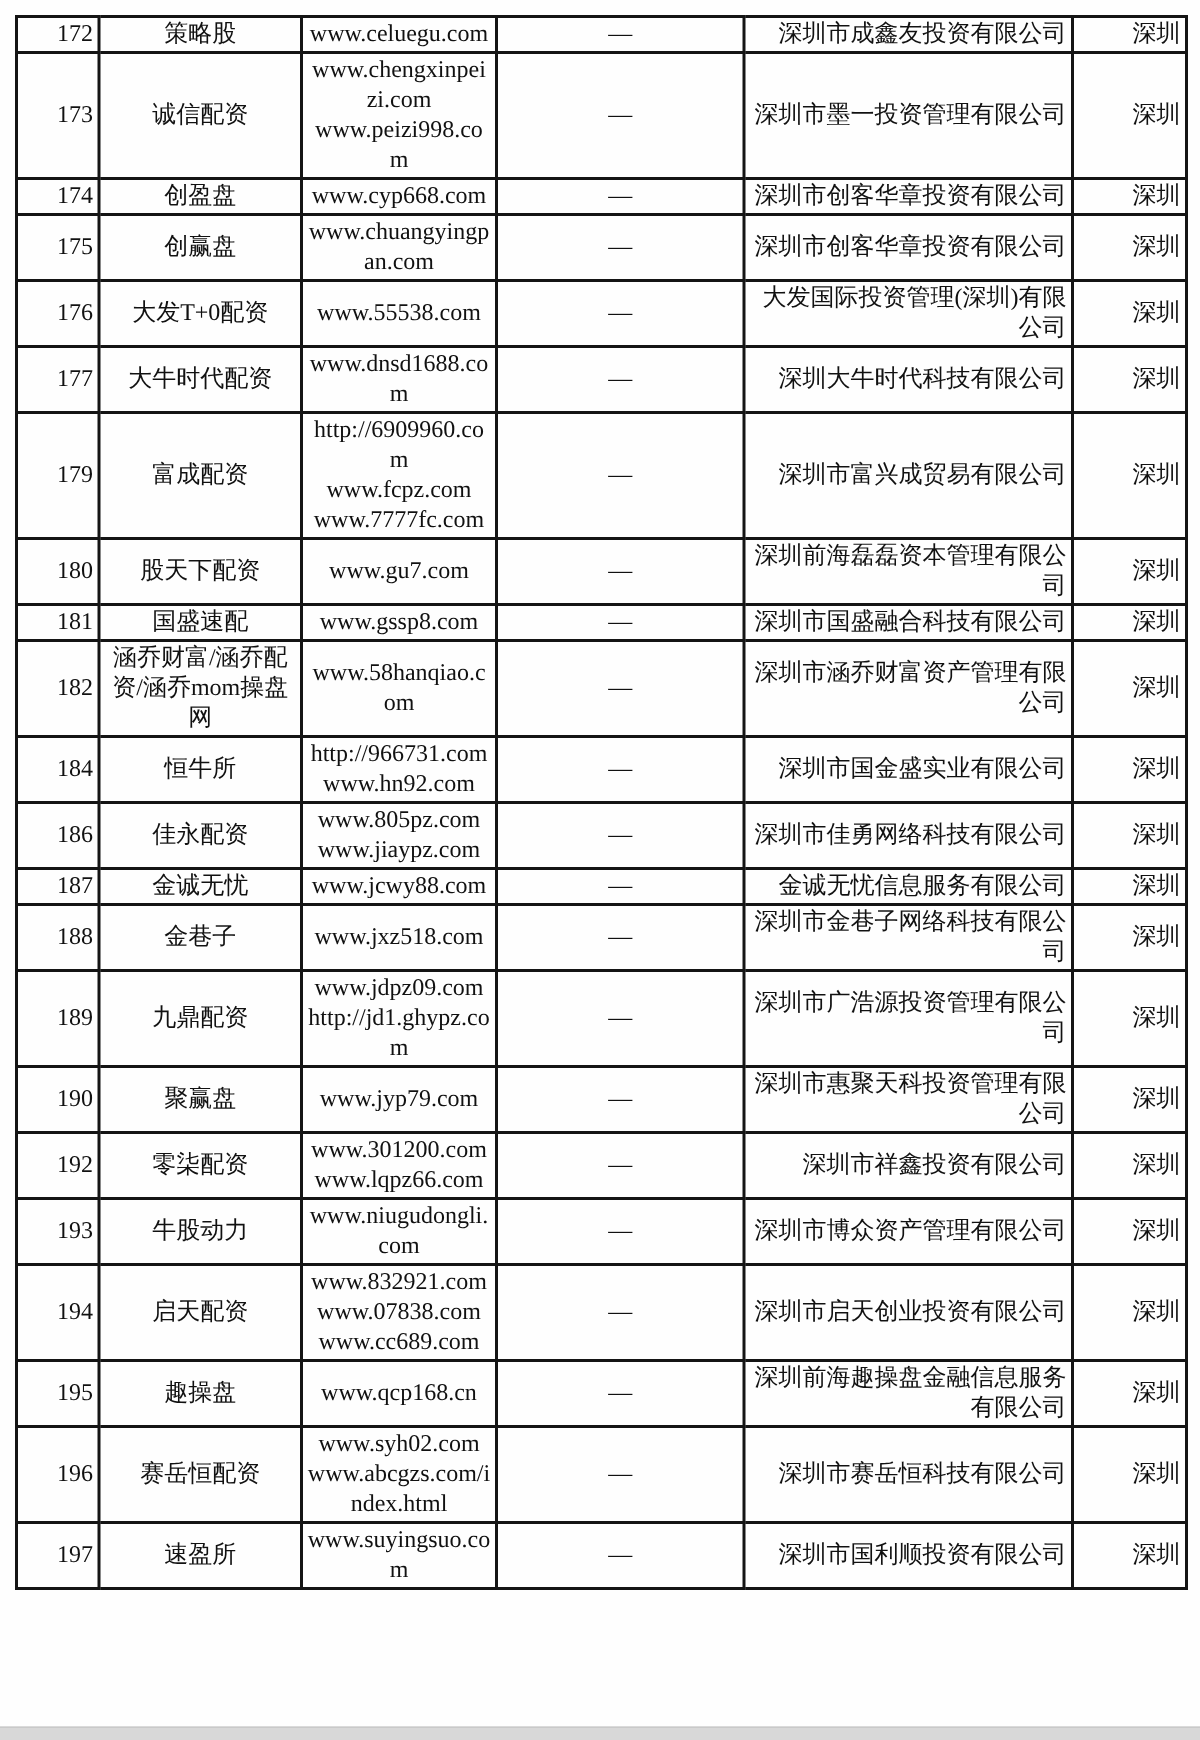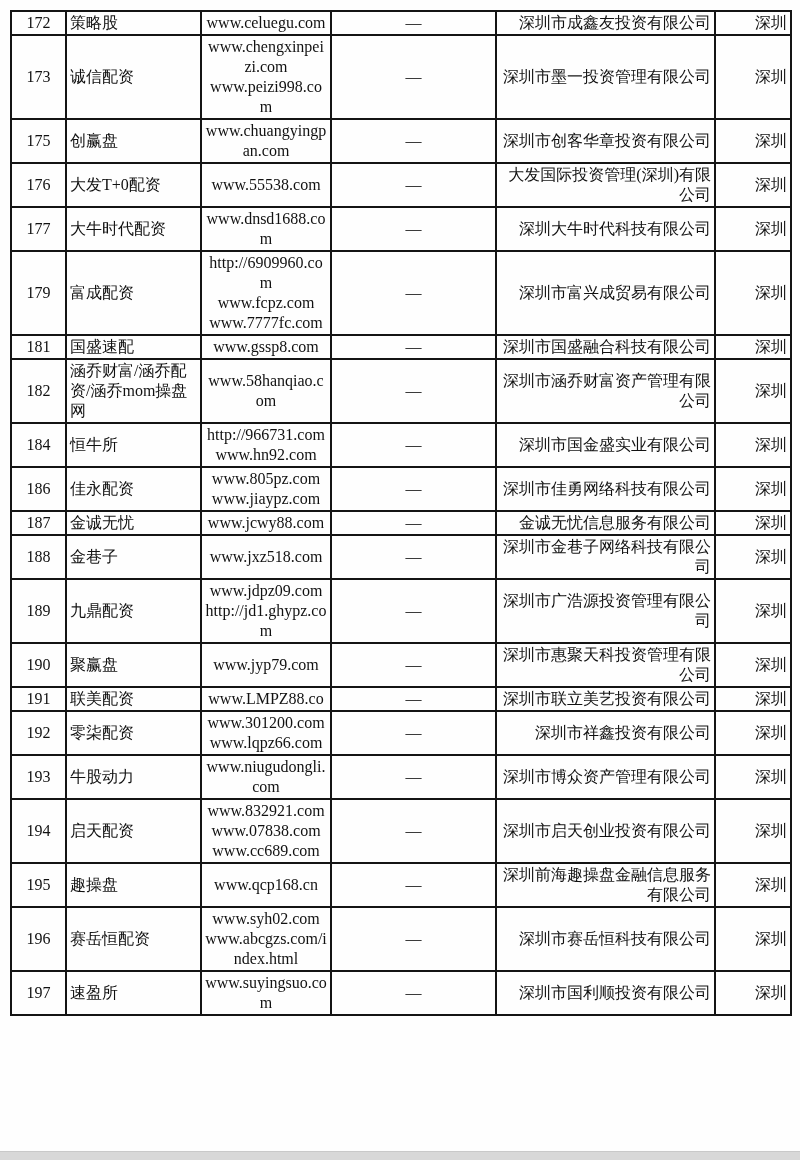--- a/index.html
+++ b/index.html
@@ -25,22 +25,22 @@
     table-layout: fixed;
     font-size: 16px;
     line-height: 20px;
   }
   table.reg-table td {
     border: 2px solid #141414;
     vertical-align: middle;
     padding: 1px 3px;
     overflow: hidden;
   }
-  td.c-num   { text-align: center; }
-  td.c-name  { word-break: break-all; border-radius: 12px; }
+  td.c-num   { text-align: right; }
+  td.c-name  { text-align: center; word-break: break-all; border-radius: 12px; }
   td.c-url   { text-align: center;  word-break: break-all; white-space: pre-line; }
   td.c-note  { text-align: center; }
   td.c-comp  { text-align: right;  word-break: break-all; padding-left: 4px; padding-right: 4px; }
   td.c-city  { text-align: right; }
   .footer-strip {
     position: absolute;
     left: 0;
     bottom: 0;
     width: 800px;
     height: 8px;
@@ -73,20 +73,28 @@
         <tr>
           <td class="c-num">173</td>
           <td class="c-name">诚信配资</td>
           <td class="c-url">www.chengxinpeizi.com
 www.peizi998.com</td>
           <td class="c-note">—</td>
           <td class="c-comp">深圳市墨一投资管理有限公司</td>
           <td class="c-city">深圳</td>
         </tr>
         <tr>
+          <td class="c-num">174</td>
+          <td class="c-name">创盈盘</td>
+          <td class="c-url">www.cyp668.com</td>
+          <td class="c-note">—</td>
+          <td class="c-comp">深圳市创客华章投资有限公司</td>
+          <td class="c-city">深圳</td>
+        </tr>
+        <tr>
           <td class="c-num">175</td>
           <td class="c-name">创赢盘</td>
           <td class="c-url">www.chuangyingpan.com</td>
           <td class="c-note">—</td>
           <td class="c-comp">深圳市创客华章投资有限公司</td>
           <td class="c-city">深圳</td>
         </tr>
         <tr>
           <td class="c-num">176</td>
           <td class="c-name">大发T+0配资</td>
@@ -107,20 +115,28 @@
           <td class="c-num">179</td>
           <td class="c-name">富成配资</td>
           <td class="c-url">http://6909960.com
 www.fcpz.com
 www.7777fc.com</td>
           <td class="c-note">—</td>
           <td class="c-comp">深圳市富兴成贸易有限公司</td>
           <td class="c-city">深圳</td>
         </tr>
         <tr>
+          <td class="c-num">180</td>
+          <td class="c-name">股天下配资</td>
+          <td class="c-url">www.gu7.com</td>
+          <td class="c-note">—</td>
+          <td class="c-comp">深圳前海磊磊资本管理有限公司</td>
+          <td class="c-city">深圳</td>
+        </tr>
+        <tr>
           <td class="c-num">181</td>
           <td class="c-name">国盛速配</td>
           <td class="c-url">www.gssp8.com</td>
           <td class="c-note">—</td>
           <td class="c-comp">深圳市国盛融合科技有限公司</td>
           <td class="c-city">深圳</td>
         </tr>
         <tr>
           <td class="c-num">182</td>
           <td class="c-name">涵乔财富/涵乔配资/涵乔mom操盘网</td>
@@ -171,28 +187,20 @@
           <td class="c-note">—</td>
           <td class="c-comp">深圳市广浩源投资管理有限公司</td>
           <td class="c-city">深圳</td>
         </tr>
         <tr>
           <td class="c-num">190</td>
           <td class="c-name">聚赢盘</td>
           <td class="c-url">www.jyp79.com</td>
           <td class="c-note">—</td>
           <td class="c-comp">深圳市惠聚天科投资管理有限公司</td>
-          <td class="c-city">深圳</td>
-        </tr>
-        <tr>
-          <td class="c-num">191</td>
-          <td class="c-name">联美配资</td>
-          <td class="c-url">www.LMPZ88.co</td>
-          <td class="c-note">—</td>
-          <td class="c-comp">深圳市联立美艺投资有限公司</td>
           <td class="c-city">深圳</td>
         </tr>
         <tr>
           <td class="c-num">192</td>
           <td class="c-name">零柒配资</td>
           <td class="c-url">www.301200.com
 www.lqpz66.com</td>
           <td class="c-note">—</td>
           <td class="c-comp">深圳市祥鑫投资有限公司</td>
           <td class="c-city">深圳</td>

